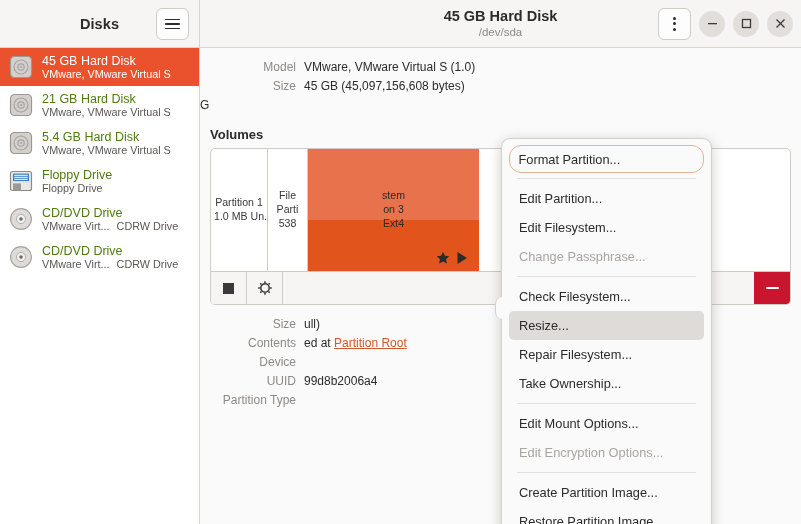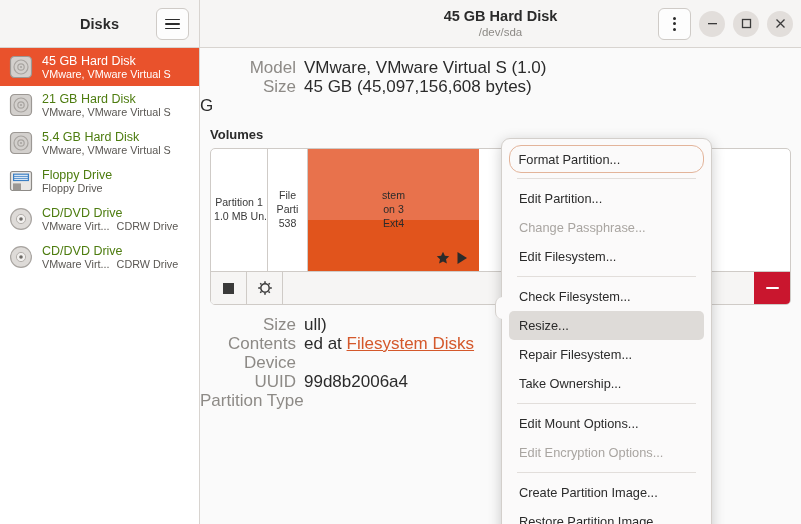--- a/index.html
+++ b/index.html
@@ -147,21 +147,21 @@
 
   
   .main {
     flex: 1 1 auto;
     position: relative;
     background: #fafafa;
     overflow: hidden;
   }
   .info-table {
     padding: 10px 0 2px 0;
-    font-size: 17px;
+    font-size: 12px;
   }
   .irow { display: flex; line-height: 19px; }
   .ilabel {
     width: 104px; flex: 0 0 104px;
     text-align: right; color: #8d8a86; padding-right: 8px;
     white-space: nowrap;
   }
   .ival { color: #2b2b2b; white-space: nowrap; }
   .section-title {
     font-size: 13px; font-weight: bold; color: #2b2b2b;
@@ -488,43 +488,43 @@
         </div>
       </div>
 
       <div class="info-table" id="part-info">
           <div class="irow">
             <div class="ilabel">Size</div>
             <div class="ival"><span>ull)</span></div>
           </div>
           <div class="irow">
             <div class="ilabel">Contents</div>
-            <div class="ival"><span>ed at </span><a class="link" href="#">Filesystem Disks</a></div>
+            <div class="ival"><span>ed at </span><a class="link" href="#">Partition Root</a></div>
           </div>
           <div class="irow">
             <div class="ilabel">Device</div>
             <div class="ival"><span></span></div>
           </div>
           <div class="irow">
             <div class="ilabel">UUID</div>
             <div class="ival"><span>99d8b2006a4</span></div>
           </div>
           <div class="irow">
             <div class="ilabel">Partition Type</div>
             <div class="ival"><span></span></div>
           </div>
         </div>
 
       <div class="ctxmenu" id="ctxmenu">
         <div class="ctx-tail"></div>
       <div class="mi focused">Format Partition...</div>
           <div class="msep"></div>
           <div class="mi">Edit Partition...</div>
+          <div class="mi">Edit Filesystem...</div>
           <div class="mi disabled">Change Passphrase...</div>
-          <div class="mi">Edit Filesystem...</div>
           <div class="msep"></div>
           <div class="mi">Check Filesystem...</div>
           <div class="mi hover">Resize...</div>
           <div class="mi">Repair Filesystem...</div>
           <div class="mi">Take Ownership...</div>
           <div class="msep"></div>
           <div class="mi">Edit Mount Options...</div>
           <div class="mi disabled">Edit Encryption Options...</div>
           <div class="msep"></div>
           <div class="mi">Create Partition Image...</div>

